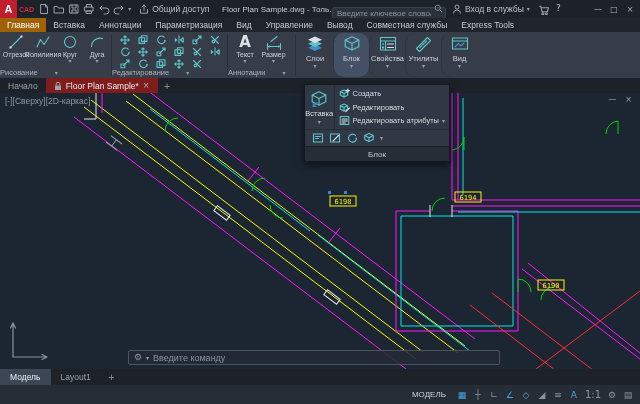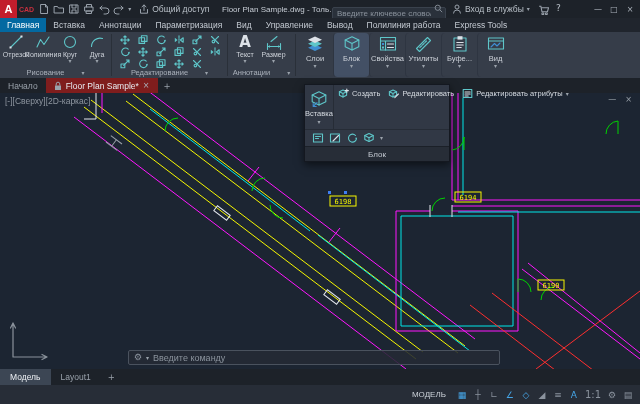--- a/index.html
+++ b/index.html
@@ -29,43 +29,43 @@
 .cart{position:absolute;left:538px;top:4px;width:11px;height:11px}
 .cart path,.cart circle{fill:none;stroke:#98a0aa;stroke-width:1}
 .helpq{position:absolute;left:556px;top:3px;font-size:9px;color:#b9c0c8}
 .winbtns{position:absolute;right:2px;top:0;height:18px;display:flex;align-items:center}
 .winbtns span{width:16px;text-align:center;font-size:8px;color:#aab1ba}
 .cv{font-size:6px;color:#9aa2ab;line-height:1}
 
 
 .tabrow{position:absolute;top:18px;left:0;width:640px;height:14px;background:#20252d;display:flex;font-size:8.5px}
 .rtab{padding:0 7px;display:flex;align-items:center;color:#c3c9d1;white-space:nowrap}
-.rtab.active{background:#0369a1;color:#fff}
+.rtab.active{background:#a16207;color:#fff}
 
 
 .ribbon{position:absolute;top:32px;left:0;width:640px;height:46px;background:#363d49}
 .panel{position:absolute;top:0;height:46px}
 .psep{position:absolute;top:2px;width:1px;height:42px;background:#2a3039}
-.pfoot{position:absolute;left:0;right:0;bottom:0;height:11px;display:flex;align-items:center;justify-content:center;gap:17px;font-size:7.5px;color:#aab1bb}
+.pfoot{position:absolute;left:0;right:0;bottom:0;height:11px;display:flex;align-items:center;justify-content:flex-start;gap:17px;font-size:7.5px;color:#aab1bb}
 .dgrid{position:absolute;left:3px;top:2px;display:flex;gap:1px}
 .bigbtn{width:26px;height:33px;display:flex;flex-direction:column;align-items:center;font-size:7px;color:#ced3da}
 .bigbtn.wb{width:29px}
 .bigbtn .lbl{margin-top:1px;line-height:1;white-space:nowrap}
 .ico path,.ico circle,.ico rect,.ico line,.ico polyline{fill:none;stroke:#5ec6c9;stroke-width:1.1;stroke-linecap:round;stroke-linejoin:round}
 .ico .f{fill:#5ec6c9;stroke:none}
 .ico .w{stroke:#dde2e8}
 .ico .b{stroke:#3f8fd2}
 .ico .fw{fill:#dde2e8;stroke:none}
 .ico .fb{fill:#3f8fd2;stroke:none}
 .i16{width:16px;height:16px}
 .abig{font-size:15px;line-height:16px;color:#dde2e8;font-weight:bold}
 .mgrid{position:absolute;left:8px;top:3px;width:102px;display:flex;flex-wrap:wrap;column-gap:8px;row-gap:2px}
 .mico{width:10px;height:10px}
 .cpanels{position:absolute;left:297px;top:1px;display:flex}
-.cpanel{width:36px;height:44px;display:flex;flex-direction:column;align-items:center;font-size:7.5px;color:#ced3da;border-radius:4px;padding-top:2px}
+.cpanel{width:36px;height:44px;display:flex;flex-direction:column;align-items:center;font-size:7.5px;color:#ced3da;border-radius:10px;padding-top:2px}
 .cpanel + .cpanel{border-left:1px solid #2e3541}
 .cpanel .lbl{margin-top:2px;line-height:1;white-space:nowrap}
 .cpanel.active{background:#435065}
 .i18{width:18px;height:18px}
 
 
 .filetabs{position:absolute;top:78px;left:0;width:640px;height:15px;background:#1d2229;display:flex;font-size:8.5px}
 .ftab{height:15px;display:flex;align-items:center;gap:4px;padding:0 8px;color:#9aa2ab}
 .ftab.activef{background:#7f1d1d;color:#e8ecf1}
 .ftx{font-size:8px;color:#aab1bb}
@@ -98,21 +98,21 @@
 .ucs path{fill:none;stroke:#8a929b;stroke-width:1.2;stroke-linecap:round}
 .cmdline{position:absolute;left:128px;top:257px;width:372px;height:15px;background:rgba(36,42,52,.88);border:1px solid #4a525e;border-radius:2px;display:flex;align-items:center;gap:4px;padding:0 5px}
 .cgear{font-size:9px;color:#8b939e;line-height:1}
 .cmdinput{flex:1;background:transparent;border:none;outline:none;color:#aeb6bf;font-size:9px;font-family:"Liberation Sans",sans-serif}
 .cmdinput::placeholder{color:#8b939d}
 
 
 .flyout{position:absolute;left:304px;top:84px;width:146px;height:78px;background:#313845;border:1px solid #141820;box-shadow:0 3px 8px rgba(0,0,0,.55);z-index:60}
 .fly-main{position:absolute;left:0;top:0;right:0;height:44px;display:flex}
 .fly-insert{width:40px;display:flex;flex-direction:column;align-items:center;justify-content:center;gap:1px;font-size:7.5px;color:#d5dae0;border-right:1px solid #262c36}
-.fly-items{flex:1;display:flex;justify-content:space-between;padding:2px 0}
+.fly-items{flex:1;display:flex;flex-direction:column;justify-content:space-between;padding:2px 0}
 .fly-item{display:flex;align-items:center;gap:3px;padding:0 4px;font-size:7.5px;color:#d5dae0;height:13px;white-space:nowrap}
 .i11{width:11px;height:11px;flex:none}
 .fly-row2{position:absolute;left:0;top:44px;right:0;height:17px;display:flex;align-items:center;gap:5px;padding:0 7px;border-top:1px solid #262c36}
 .i12{width:12px;height:12px}
 .fly-foot{position:absolute;left:0;bottom:0;right:0;height:15px;background:#272d37;border-top:1px solid #1b2028;display:flex;align-items:center;justify-content:center;font-size:8px;color:#c3c9d1}
 
 
 .layouttabs{position:absolute;top:369px;left:0;width:640px;height:16px;background:#1d2229;display:flex;font-size:8.5px}
 .ltab{padding:0 10px;display:flex;align-items:center;color:#9aa2ab}
 .ltab.activel{background:#3c4654;color:#eef1f5}
@@ -194,21 +194,21 @@
   </div>
 
   <div class="tabrow">
     <span class="rtab active">Главная</span>
     <span class="rtab">Вставка</span>
     <span class="rtab">Аннотации</span>
     <span class="rtab">Параметризация</span>
     <span class="rtab">Вид</span>
     <span class="rtab">Управление</span>
     <span class="rtab">Вывод</span>
-    <span class="rtab">Полилиния работа</span>
+    <span class="rtab">Совместная службы</span>
     <span class="rtab">Express Tools</span>
   </div>
 
   <div class="ribbon">
 
     <div class="panel" style="left:0;width:111px">
       <div class="dgrid">
         <div class="bigbtn">
           <svg class="ico i16" viewBox="0 0 16 16">
               <path d="M2.5 13.5 13.5 2.5"></path>
@@ -374,29 +374,20 @@
           </svg>
         <span class="lbl">Свойства</span>
         <span class="cv">▾</span>
       </div>
       <div class="cpanel">
         <svg class="ico i18" viewBox="0 0 18 18">
             <path d="M1.5 13.5 12.5 2.5l3 3L4.5 16.5z"></path>
             <path d="M4.8 12.7l1.7-1.7M7.3 10.2 9 8.5M9.8 7.7l1.7-1.7"></path>
           </svg>
         <span class="lbl">Утилиты</span>
-        <span class="cv">▾</span>
-      </div>
-      <div class="cpanel">
-        <svg class="ico i18" viewBox="0 0 18 18">
-            <rect x="3" y="3" width="12" height="13"></rect>
-            <rect class="fw" x="6.5" y="1.2" width="5" height="3.4"></rect>
-            <path class="w" d="M5.8 7.5h6.4M5.8 10h6.4M5.8 12.5h4.4"></path>
-          </svg>
-        <span class="lbl">Буфе...</span>
         <span class="cv">▾</span>
       </div>
       <div class="cpanel">
         <svg class="ico i18" viewBox="0 0 18 18">
             <rect x="1.5" y="3" width="15" height="11"></rect>
             <path d="M1.5 6h15"></path>
             <path class="b" d="M4 12l3.5-3.5 2.5 2.5 3-3"></path>
           </svg>
         <span class="lbl">Вид</span>
         <span class="cv">▾</span>

